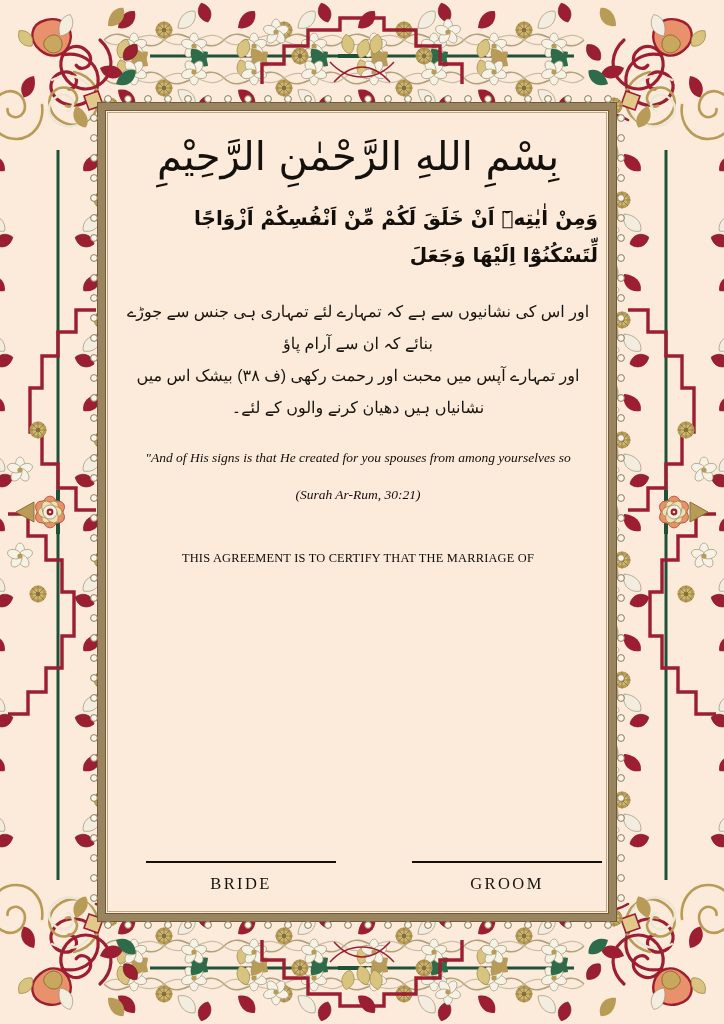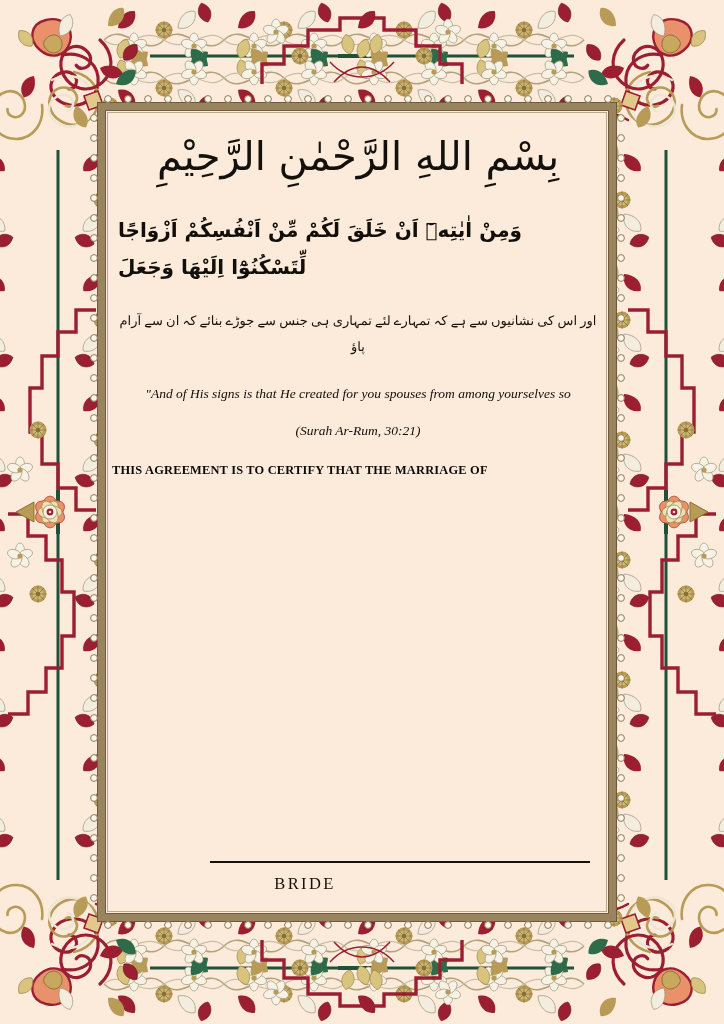--- a/index.html
+++ b/index.html
@@ -61,36 +61,36 @@
     line-height: 1.0;
     color: #14110d;
     direction: rtl;
     margin-top: 18px;
     font-family: "DejaVu Sans", sans-serif;
     letter-spacing: -1px;
   }
 
   .ayah {
     direction: rtl;
-    text-align: left;
+    text-align: right;
     color: #120f0b;
     font-family: "DejaVu Sans", sans-serif;
     font-size: 20px;
     line-height: 1.85;
-    margin-top: 36px;
+    margin-top: 24px;
     padding: 0 6px;
     font-weight: 600;
   }
 
   .urdu {
     direction: rtl;
     text-align: center;
     color: #17130e;
-    font-family: Liberation Serif, serif;
-    font-size: 13px;
+    font-family: Liberation Sans, sans-serif;
+    font-size: 16px;
     line-height: 2.0;
     margin-top: 22px;
     padding: 0 4px;
   }
 
   .english {
     text-align: center;
     font-family: "Liberation Serif", serif;
     font-style: italic;
     font-size: 13.5px;
@@ -102,37 +102,37 @@
   .citation {
     text-align: center;
     font-family: "Liberation Serif", serif;
     font-style: italic;
     font-size: 13.5px;
     color: #100d0a;
     margin-top: 18px;
   }
 
   .certify {
-    text-align: left;
+    text-align: center;
     font-family: "Liberation Serif", serif;
-    font-weight: bold;
+    font-weight: normal;
     font-size: 12.4px;
     letter-spacing: 0.2px;
     color: #0d0b08;
-    margin-top: 24px;
+    margin-top: 48px;
   }
 
   
   .signatures {
     position: absolute;
-    left: 4px;
+    left: 16px;
     bottom: 14px;
     width: 492px;
     display: flex;
-    justify-content: flex-end;
+    justify-content: space-between;
     padding: 0 18px;
     box-sizing: border-box;
   }
   .sig-block {
     width: 190px;
     text-align: center;
   }
   .sig-line {
     height: 0;
     border-top: 2.4px solid #14110c;
@@ -572,34 +572,36 @@
   <div class="content">
 
     <div class="bismillah">بِسْمِ اللهِ الرَّحْمٰنِ الرَّحِيْمِ</div>
 
     <div class="ayah">
       <div>وَمِنْ اٰيٰتِهٖٓ اَنْ خَلَقَ لَكُمْ مِّنْ اَنْفُسِكُمْ اَزْوَاجًا لِّتَسْكُنُوْٓا اِلَيْهَا وَجَعَلَ</div>
     </div>
 
     <div class="urdu">
       <div>اور اس کی نشانیوں سے ہے کہ تمہارے لئے تمہاری ہی جنس سے جوڑے بنائے کہ ان سے آرام پاؤ</div>
+      <div>اور تمہارے آپس میں محبت اور رحمت رکھی (ف ۳۸) بیشک اس میں نشانیاں ہیں دھیان کرنے والوں کے لئے۔</div>
     </div>
 
     <div class="english">
       <div>"And of His signs is that He created for you spouses from among yourselves so</div>
     </div>
 
     <div class="citation">(Surah Ar-Rum, 30:21)</div>
 
     <div class="certify">THIS AGREEMENT IS TO CERTIFY THAT THE MARRIAGE OF</div>
 
     <div class="signatures">
       <div class="sig-block">
         <div class="sig-line"></div>
         <div class="sig-label">BRIDE</div>
       </div>
       <div class="sig-block">
         <div class="sig-line"></div>
+        <div class="sig-label">GROOM</div>
       </div>
     </div>
 
   </div>
 </div>
 
 </body></html>

